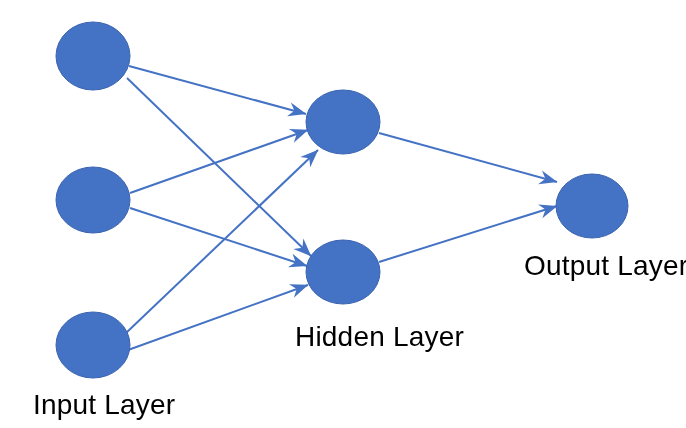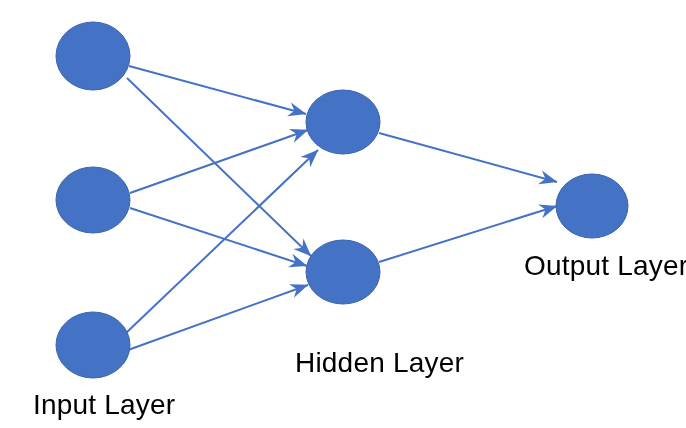--- a/index.html
+++ b/index.html
@@ -28,21 +28,21 @@
   .layer-label {
     position: absolute;
     font-family: "Liberation Sans", sans-serif;
     font-size: 28px;
     line-height: 22px;
     color: #000000;
     white-space: nowrap;
     letter-spacing: 0.2px;
   }
   #label-input  { left: 33px;  top: 394px; text-align: right; }
-  #label-hidden { left: 295px; top: 352px; }
+  #label-hidden { left: 295px; top: 326px; }
   #label-output { left: 524px; top: 255px; }
 </style>
 </head>
 <body>
 
 <div id="canvas">
 
   <svg id="net-svg" viewBox="0 0 686 428" xmlns="http://www.w3.org/2000/svg">
     <defs>
       <marker id="arrowhead" markerWidth="10" markerHeight="8" refX="9.2" refY="4" orient="auto" markerUnits="strokeWidth">

